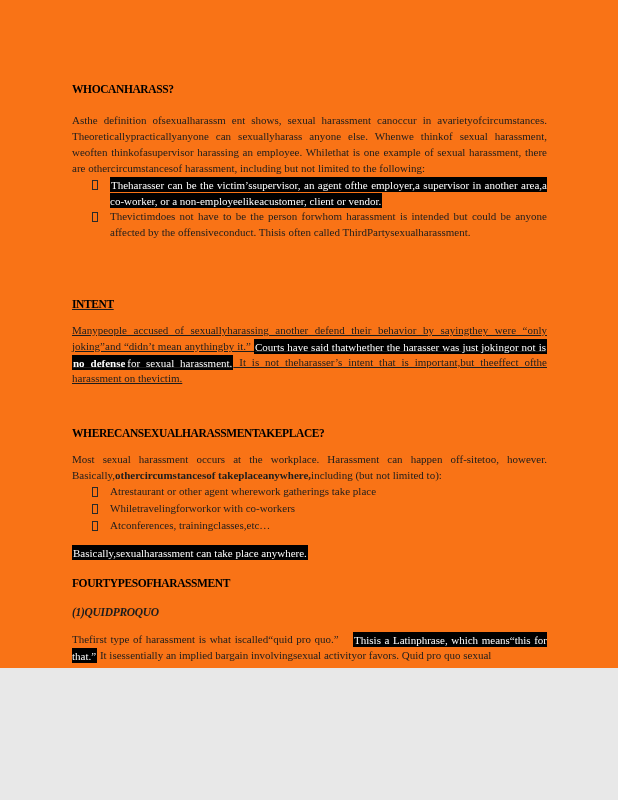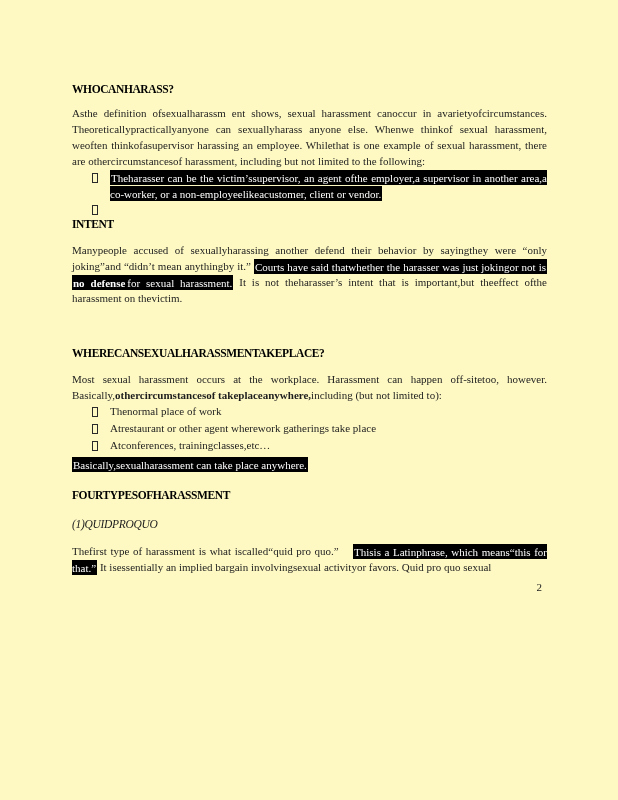--- a/index.html
+++ b/index.html
@@ -1,63 +1,64 @@
 <!DOCTYPE html>
 <html><head>
 <meta charset="utf-8">
 <style>
   html,body { margin:0; padding:0; background:#e8e8e8; }
   .page {
     position:relative;
-    width:618px; height:800px;
+    width:618px; height:668px;
     margin:0 auto;
-    background:#fef9c3;
+    background:#f97316;
     box-sizing:border-box;
     padding:82px 71px 0 72px;
     font-family:"Liberation Serif","DejaVu Serif",serif;
     font-size:11px;
     line-height:16px;
     color:#1d1d1d;
     overflow:hidden;
   }
   .doc-heading {
     font-size:11.5px; line-height:14px;
     font-weight:700; color:#000;
     letter-spacing:-0.4px;
     margin:0;
   }
   p { margin:0; text-align:justify; }
-  .intro { margin-top:9px; }
+  .intro { margin-top:16px; }
   ul.bullets { list-style:none; margin:0; padding:0; }
   ul.bullets li {
     position:relative;
     padding-left:38px;
     text-align:justify;
   }
   .bullet-box {
     position:absolute; left:20px; top:4px;
     width:4px; height:8px;
     border:1px solid #2a2a2a;
     background:transparent;
   }
   .who-bullets { margin-top:13px; }
-  .sec-intent { margin-top:16px; }
+  .sec-intent { margin-top:57px;text-decoration:underline; }
   .sec-intent p { margin-top:11px; }
   .sec-where { margin-top:40px; }
   .sec-where p.lead { margin-top:11px; }
   .where-bullets { margin-top:10px; }
   .where-bullets li { line-height:17px; }
-  .callout { margin-top:2px; text-align:left; }
+  .callout { margin-top:10px; text-align:left; }
   .sec-four { margin-top:16px; }
   .subhead {
     margin-top:15px;
     font-style:italic;
     font-size:11.5px; line-height:14px;
     letter-spacing:-0.3px;
     text-align:left;
+    font-weight:bold;
   }
   .sec-four p.body { margin-top:12px; }
   .footer { margin-top:4px; text-align:right; padding-right:5px; }
   .hl { background:#000000; color:#ffffff; padding:1.5px 1px; }
   .b { font-weight:700; }
 </style>
 </head>
 <body>
 
 <div class="page">
@@ -65,40 +66,41 @@
   <section>
     <h1 class="doc-heading">WHOCANHARASS?</h1>
     <p class="intro"><span>Asthe definition ofsexualharassm ent shows, sexual harassment canoccur in avarietyofcircumstances. Theoreticallypracticallyanyone can sexuallyharass anyone else.  Whenwe thinkof sexual harassment, weoften thinkofasupervisor harassing an employee.  Whilethat is one example of sexual harassment, there are othercircumstancesof harassment, including but  not limited to the following:</span></p>
     <ul class="bullets who-bullets">
       <li>
         <span class="bullet-box"></span>
         <span><span class="hl">Theharasser can be the victim’ssupervisor, an agent ofthe employer,a supervisor in another area,a co-worker, or a non-employeelikeacustomer, client or vendor.</span></span>
       </li>
       <li>
         <span class="bullet-box"></span>
+        <span><span>Thevictimdoes not have to be the person forwhom harassment is intended  but could be anyone affected by the offensiveconduct.  Thisis often called ThirdPartysexualharassment.</span></span>
       </li>
     </ul>
   </section>
 
   <section class="sec-intent">
     <h1 class="doc-heading">INTENT</h1>
     <p><span>Manypeople accused  of sexuallyharassing  another defend  their behavior by sayingthey were  “only joking”and “didn’t mean anythingby it.” </span><span class="hl">Courts have said  thatwhether  the harasser  was  just jokingor not is </span><span class="hl b">no defense</span><span class="hl">for sexual harassment.</span><span>  It is not theharasser’s intent that is important,but  theeffect ofthe harassment  on thevictim.</span></p>
   </section>
 
   <section class="sec-where">
     <h1 class="doc-heading">WHERECANSEXUALHARASSMENTAKEPLACE?</h1>
     <p class="lead"><span>Most sexual harassment  occurs at the workplace.  Harassment can happen off-sitetoo, however. Basically,</span><span class="b">othercircumstancesof takeplaceanywhere,</span><span>including (but not limited to):</span></p>
     <ul class="bullets where-bullets">
       <li>
         <span class="bullet-box"></span>
-        <span><span>Thenormal place of work</span></span>
+        <span><span>Atrestaurant  or other agent wherework  gatherings take place</span></span>
       </li>
       <li>
         <span class="bullet-box"></span>
-        <span><span>Atrestaurant  or other agent wherework  gatherings take place</span></span>
+        <span><span>Whiletravelingforworkor with co-workers</span></span>
       </li>
       <li>
         <span class="bullet-box"></span>
         <span><span>Atconferences,  trainingclasses,etc…</span></span>
       </li>
     </ul>
     <p class="callout"><span class="hl">Basically,sexualharassment  can  take place anywhere.</span></p>
   </section>
 
   <section class="sec-four">

